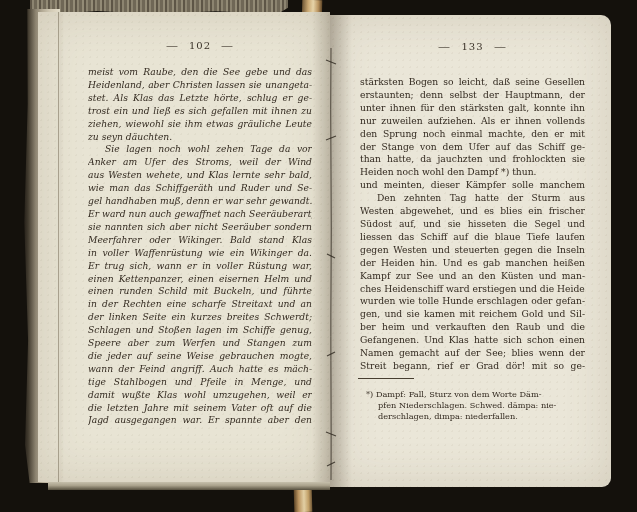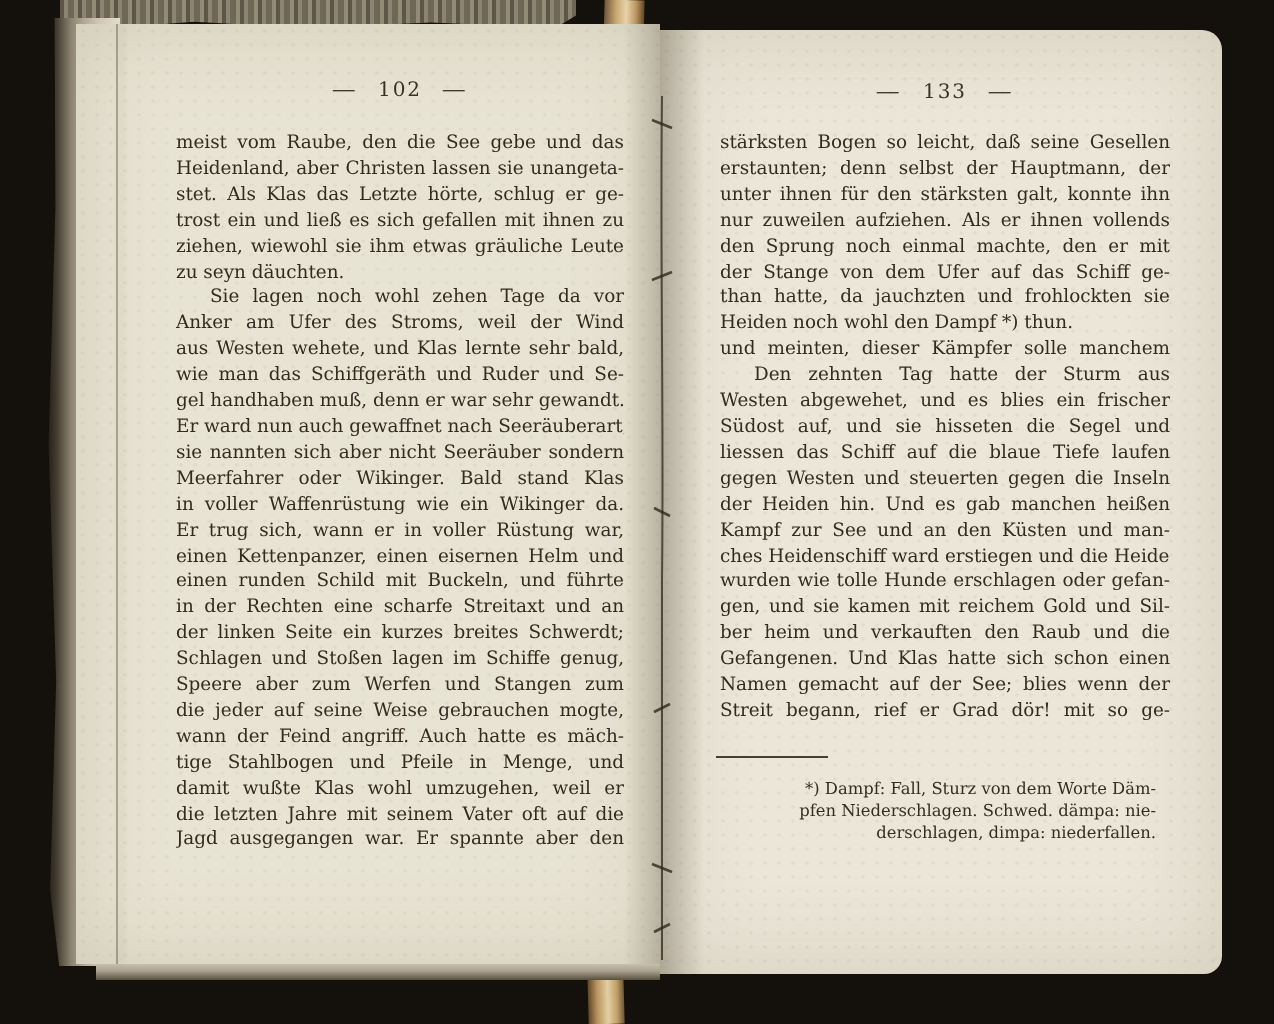--- a/index.html
+++ b/index.html
@@ -66,31 +66,31 @@
   
   .running-head{
     position:absolute;display:flex;align-items:center;justify-content:center;gap:11px;
     font-size:10px;letter-spacing:1px;color:#3a3228;
   }
   #left-page .running-head{left:50px;width:224px;top:28px;}
   #right-page .running-head{left:30px;width:225px;top:26px;}
   .head-dash{transform:scaleX(1.2);}
 
   .textcol{position:absolute;overflow:hidden;}
-  #left-page .textcol{left:50px;top:54px;width:224px;}
-  #right-page .textcol{left:30px;top:51px;width:225px;}
+  #left-page .textcol{left:50px;top:54px;width:224px;font-style:italic;}
+  #right-page .textcol{left:30px;top:61px;width:225px;}
   .tline{
     font-size:9.2px;line-height:12.9px;white-space:nowrap;
     text-align:justify;text-align-last:justify;width:100%;box-sizing:border-box;
   }
   .tline.ind{padding-left:17px;}
   .tline.end{text-align-last:left;}
 
   .fn-rule{position:absolute;left:28px;top:363px;width:56px;height:1px;background:#473e30;}
-  .footnote{position:absolute;left:36px;top:374px;width:212px;text-align:right;}
+  .footnote{position:absolute;left:36px;top:374px;width:212px;}
   .fline{font-size:8.2px;line-height:11px;color:#352c22;white-space:nowrap;}
   .fline.hang{padding-left:12px;}
 </style>
 </head>
 <body>
 
 <div id="stage">
 
   <div class="top-edge-texture"></div>
   <div class="stick-top"></div>

